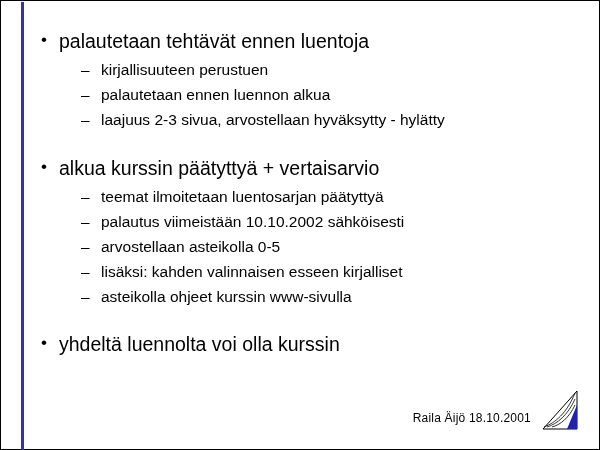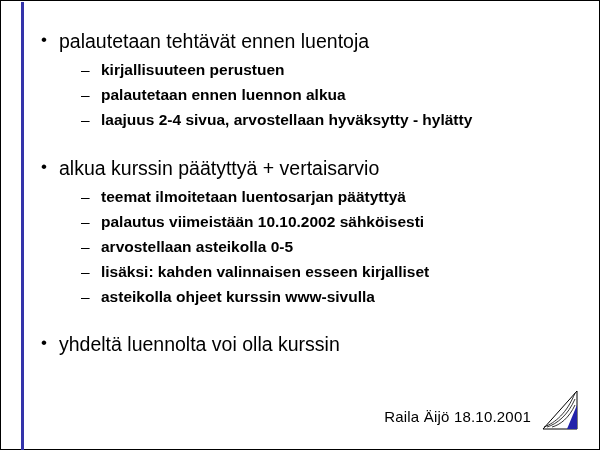--- a/index.html
+++ b/index.html
@@ -69,40 +69,39 @@
     margin-left: 44px;
   }
   .lvl2 .marker {
     width: 20px;
     flex: 0 0 20px;
     text-align: left;
     font-size: 15.5px;
   }
   .lvl2 .txt {
     flex: 1 1 auto;
-    font-weight: bold;
   }
   .sub-list {
     margin-top: 7px;
   }
   .sub-list .lvl2 + .lvl2 {
     margin-top: 5px;
   }
   .gap-large {
     height: 26px;
   }
   .gap-mid {
     height: 26px;
   }
   
   #credit {
     position: absolute;
     right: 68px;
     bottom: 24px;
-    font-size: 15px;
+    font-size: 12px;
     color: #000000;
     letter-spacing: 0.2px;
     white-space: nowrap;
   }
   #logo {
     position: absolute;
     right: 18px;
     bottom: 14px;
     width: 44px;
     height: 52px;
@@ -126,21 +125,21 @@
         <div class="lvl2">
           <span class="marker">–</span>
           <span class="txt">kirjallisuuteen perustuen</span>
         </div>
         <div class="lvl2">
           <span class="marker">–</span>
           <span class="txt">palautetaan ennen luennon alkua</span>
         </div>
         <div class="lvl2">
           <span class="marker">–</span>
-          <span class="txt">laajuus 2-4 sivua, arvostellaan hyväksytty - hylätty</span>
+          <span class="txt">laajuus 2-3 sivua, arvostellaan hyväksytty - hylätty</span>
         </div>
       </div>
     </div>
 
     <div class="gap-large"></div>
 
     <div class="bullet-block">
       <div class="lvl1">
         <span class="marker">•</span>
         <span class="txt">alkua kurssin päätyttyä + vertaisarvio</span>

